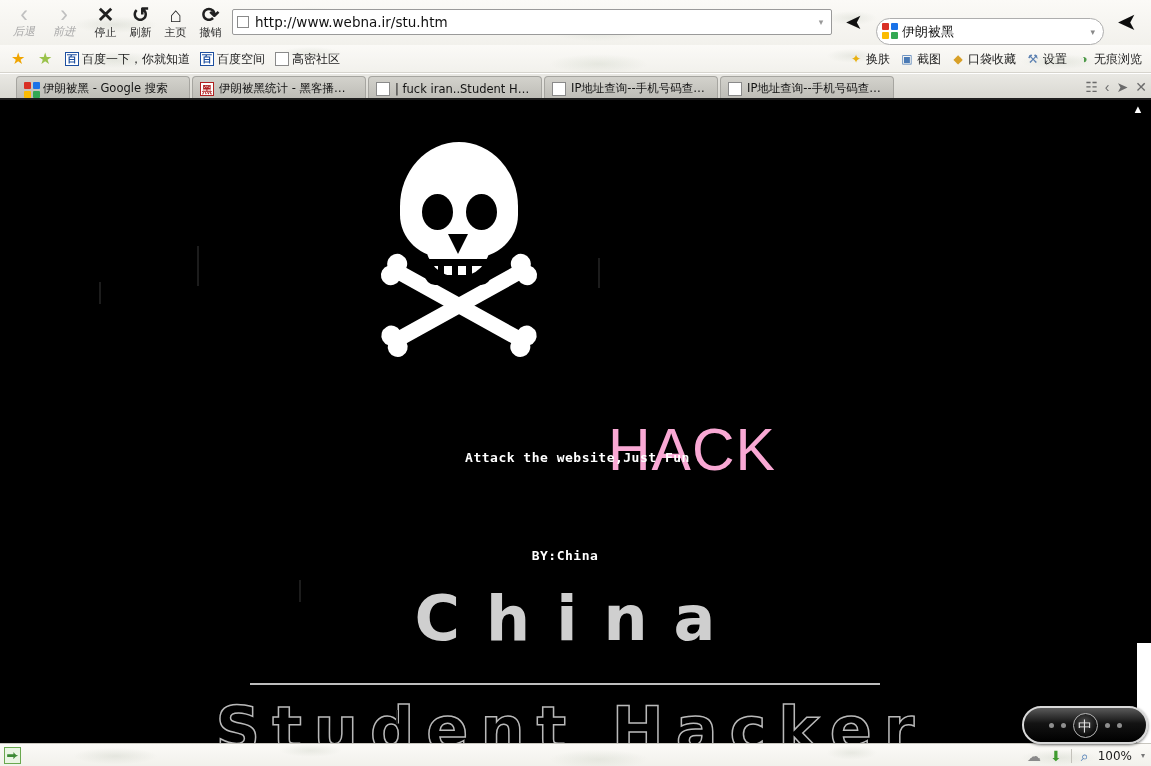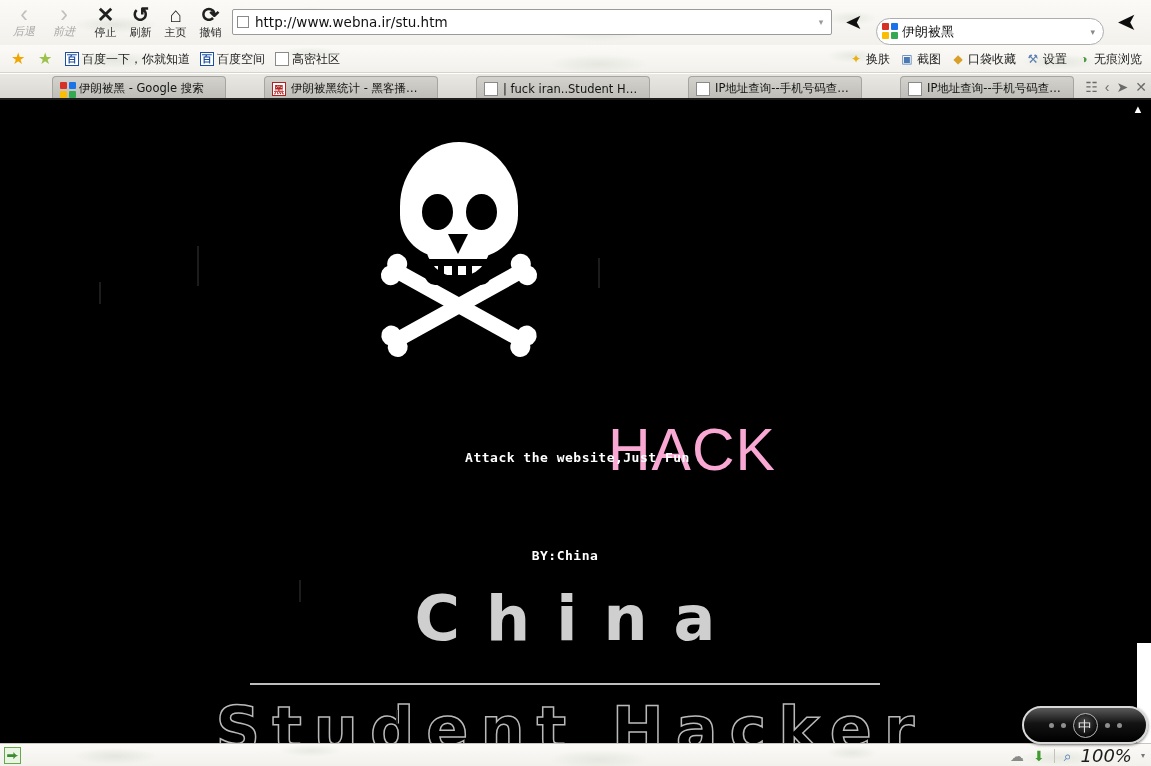--- a/index.html
+++ b/index.html
@@ -113,21 +113,20 @@
     overflow:hidden;
   }
   #tabstrip { position:absolute; left:16px; top:0; display:flex; height:26px; }
   .tab {
     height:24px; margin-top:2px; display:flex; align-items:center;
     padding:0 8px 0 7px; width:174px;
     background:linear-gradient(#d3d2cc,#bcbbb5);
     border:1px solid #a6a5a0; border-bottom:none;
     border-radius:4px 4px 0 0; margin-right:2px; cursor:pointer;
     overflow:hidden;
-    margin-left:36px;
   }
   .tab.active {
     background:linear-gradient(#9c9b96,#7c7b76);
     border-color:#6d6c68;
   }
   .tab .tico { width:14px; height:14px; margin-right:5px; flex:0 0 auto;
                font-size:10px; line-height:13px; text-align:center; }
   .tab .tlabel { font-size:11.5px; color:#141414; white-space:nowrap; overflow:hidden;
                  text-overflow:ellipsis; font-family:"DejaVu Sans", sans-serif;}
   .tab.active .tlabel { color:#ffffff; }
@@ -242,21 +241,21 @@
   }
   #status-left { position:absolute; left:4px; top:3px; width:17px; height:17px;
     background:#eaf5e3; border:1px solid #6aa84f; color:#3c8a34; font-size:12px;
     line-height:15px; text-align:center;}
   #status-right { position:absolute; right:6px; top:0; height:23px;
     display:flex; align-items:center; gap:9px; }
   #status-right .sicon { font-size:14px; line-height:14px; }
   #dl-arrow { color:#3f9b2f; font-size:15px; }
   #cloud-ico { color:#8a8a8a; font-size:14px; }
   #zoom-ico { color:#4a7ab5; font-size:13px; }
-  #zoom-label { font-size:18px; color:#1c1c1c; font-family:"DejaVu Sans", sans-serif;font-style:italic; }
+  #zoom-label { font-size:12px; color:#1c1c1c; font-family:"DejaVu Sans", sans-serif; }
   #zoom-caret { font-size:8px; color:#777; }
   .vsep { width:1px; height:14px; background:#c4c2bb; }
 
   
   #ime-bar {
     position:absolute; left:1022px; top:706px; width:126px; height:38px;
     border-radius:19px;
     background:linear-gradient(#5a5a5a,#131313 45%,#000 100%);
     border:2px solid #d8d8d8;
     box-shadow:0 1px 3px rgba(0,0,0,.6);

